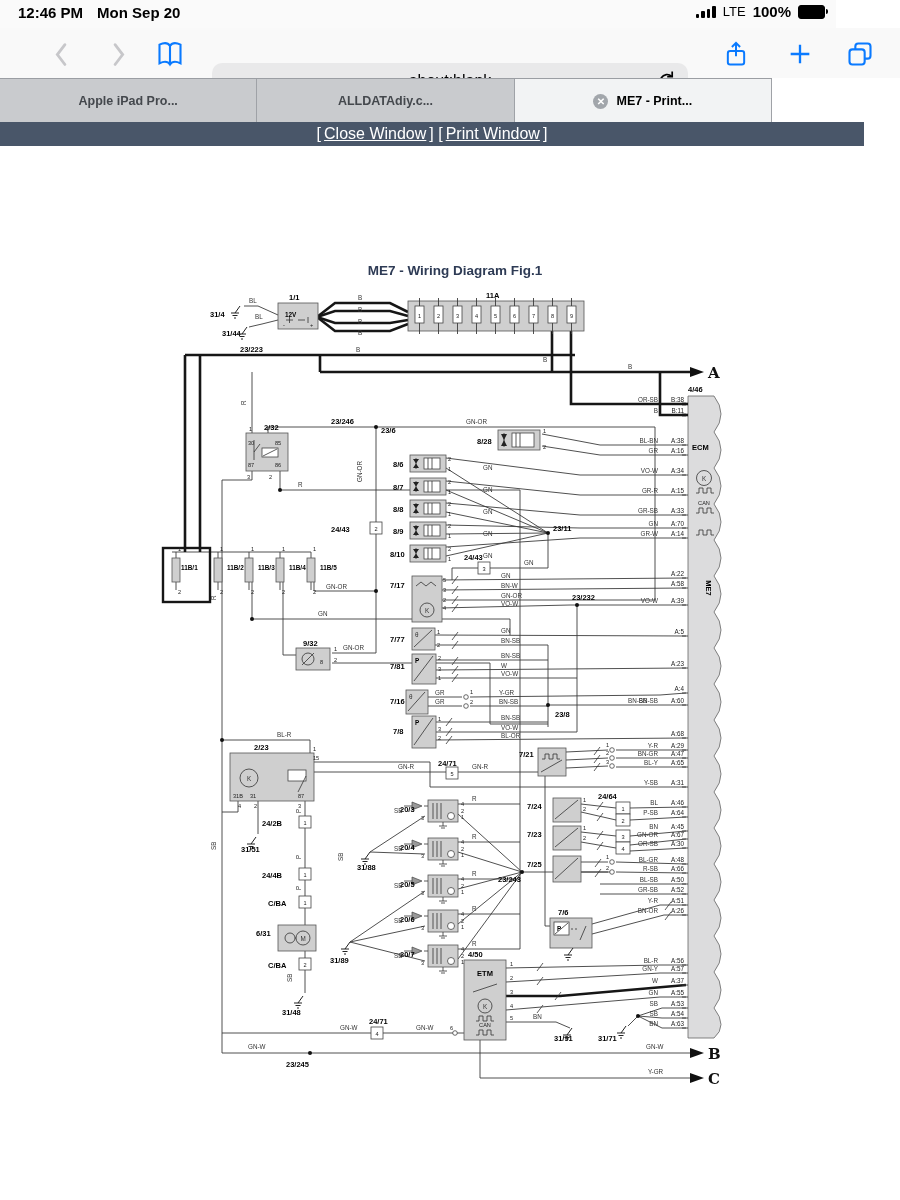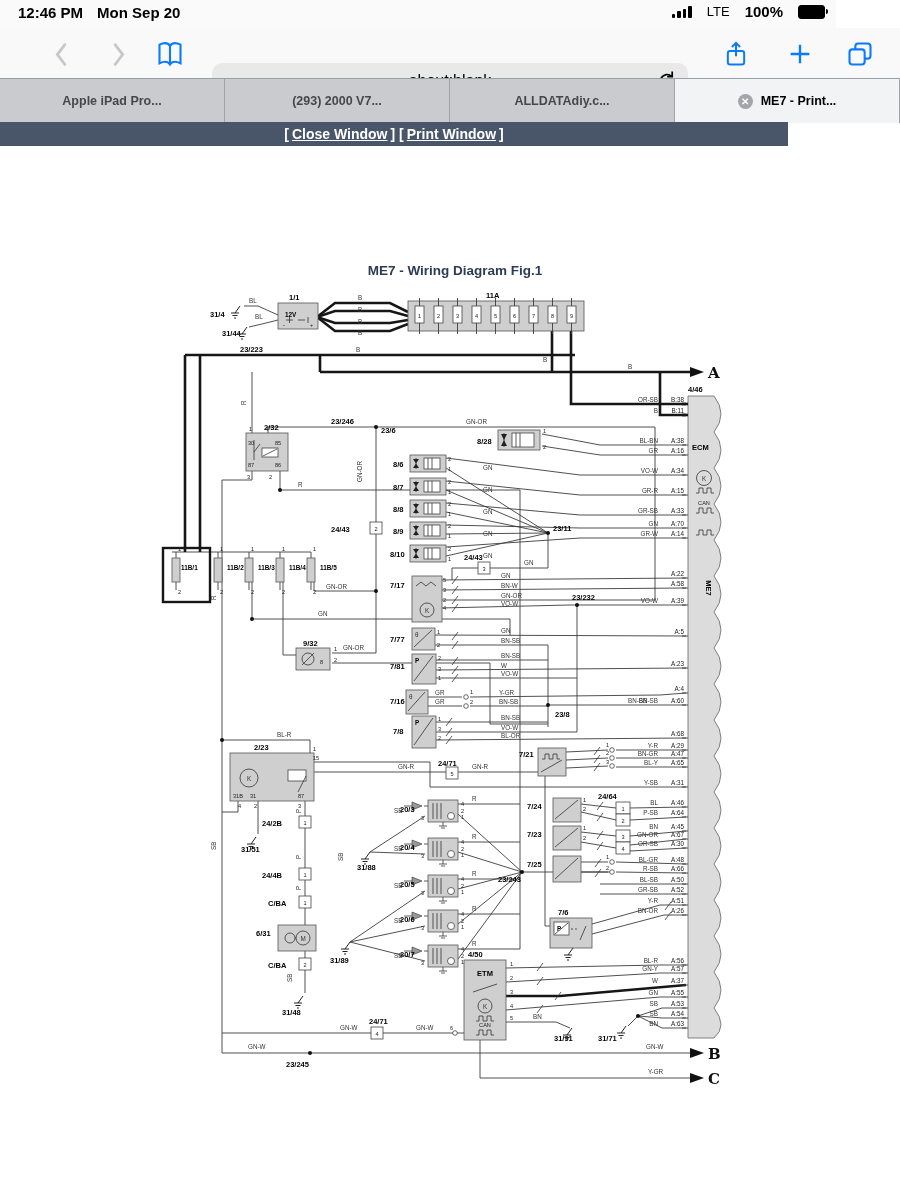--- a/index.html
+++ b/index.html
@@ -1,42 +1,42 @@
 <!DOCTYPE html>
 <html><head>
 <meta charset="utf-8">
 <style>
   html,body{margin:0;padding:0;background:#fff;font-family:"Liberation Sans",sans-serif;}
   #page{position:relative;width:900px;height:1200px;overflow:hidden;background:#fff;}
   
   #status{position:absolute;top:0;left:0;width:836px;height:28px;background:#fafafa;}
   #status .left{position:absolute;left:18px;top:4px;font-size:15px;font-weight:bold;color:#000;}
   #status .left span{margin-right:14px;}
-  #status .right{position:absolute;right:8px;top:3px;display:flex;align-items:center;gap:15px;}
+  #status .right{position:absolute;right:8px;top:3px;display:flex;align-items:center;gap:7px;}
   .sigbars{display:flex;align-items:flex-end;gap:2px;height:12px;}
   .sigbars i{display:block;width:3.5px;background:#000;border-radius:1px;}
   .lte{font-size:13px;color:#000;}
   .pct{font-size:15px;font-weight:bold;color:#000;}
   .battwrap{display:flex;align-items:center;}
   .battbody{width:25px;height:12px;background:#000;border-radius:3px;border:1px solid #000;}
   .batttip{width:2px;height:5px;background:#000;border-radius:0 2px 2px 0;margin-left:1px;}
   
   #toolbar{position:absolute;top:28px;left:0;width:900px;height:50px;background:#f9f9f9;}
   .tbicon{position:absolute;top:12px;width:28px;height:28px;}
   #urlfield{position:absolute;left:212px;right:212px;top:35px;height:36px;background:#e9e9ea;border-radius:10px;}
   #urlfield .urltext{display:block;text-align:center;line-height:36px;font-size:16px;color:#000;}
   #reload{position:absolute;right:9px;top:6px;width:24px;height:24px;}
   
-  #tabbar{position:absolute;top:78px;left:0;width:900px;height:44px;background:#fdba74;display:flex;border-top:1px solid #9b9ea3;}
+  #tabbar{position:absolute;top:78px;left:0;width:772px;height:44px;background:#fdba74;display:flex;border-top:1px solid #9b9ea3;}
   .tab{flex:1 1 0;background:#c9cbce;border-right:1px solid #9fa2a7;display:flex;align-items:center;justify-content:center;font-size:12.5px;font-weight:bold;color:#44484d;white-space:nowrap;overflow:hidden;}
   .tab.active{background:#f2f3f4;color:#000;}
   .tabclose{display:inline-flex;width:15px;height:15px;border-radius:50%;background:#a2a6ab;color:#fff;font-size:10px;align-items:center;justify-content:center;margin-right:8px;flex:0 0 auto;}
   
-  #hdrbar{position:absolute;top:122px;left:0;width:788px;height:24px;background:#495669;color:#fff;
-          font-size:14px;font-weight:bold;text-align:center;line-height:24px;}
+  #hdrbar{position:absolute;top:122px;left:0;width:864px;height:24px;background:#495669;color:#fff;
+          font-size:16px;font-weight:normal;text-align:center;line-height:24px;}
   #hdrbar a{color:#fff;text-decoration:underline;}
   #hdrbar .br{text-decoration:none;margin:0 3px;}
   
   #dtitle{position:absolute;top:263px;left:0;width:910px;text-align:center;font-size:13.5px;font-weight:bold;color:#2e3b55;}
   #diag{position:absolute;top:146px;left:0;}
   svg text{fill:#111;font-family:"Liberation Sans",sans-serif;}
   .tS{font-size:6.3px;fill:#333;}
   .tP{font-size:5.6px;fill:#222;}
   .tB{font-size:7.5px;font-weight:bold;fill:#000;}
   .tB2{font-size:6.4px;font-weight:bold;fill:#000;}
@@ -115,23 +115,20 @@
       <svg viewBox="0 0 24 24" width="28" height="28">
           <rect x="8" y="3" width="13" height="13" rx="2.5" fill="none" stroke="#0a7aff" stroke-width="1.8"></rect>
           <rect x="3" y="8" width="13" height="13" rx="2.5" fill="#f9f9f9" stroke="#0a7aff" stroke-width="1.8"></rect>
         </svg>
     </span>
   </div>
 
   <div id="tabbar">
       <div class="tab">
         <span>Apple iPad Pro...</span>
-      </div>
-      <div class="tab">
-        <span>(293) 2000 V7...</span>
       </div>
       <div class="tab">
         <span>ALLDATAdiy.c...</span>
       </div>
       <div class="tab active">
         <span class="tabclose">✕</span>
         <span>ME7 - Print...</span>
       </div>
     </div>
 

